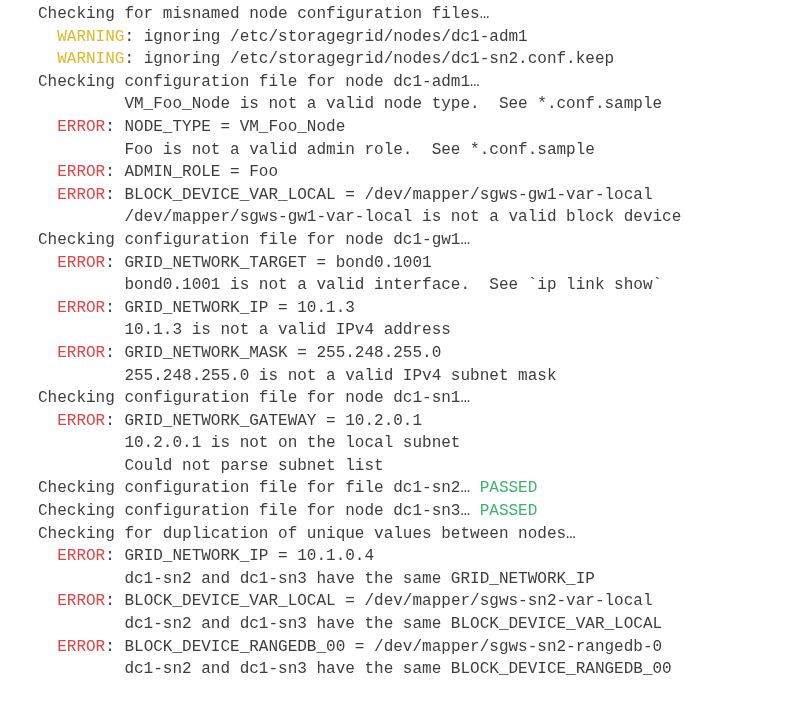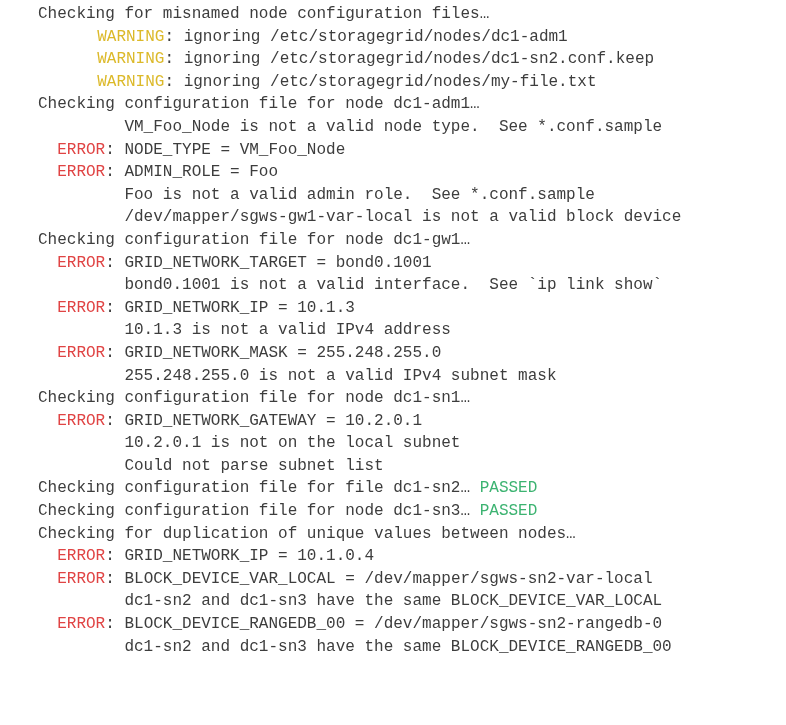--- a/index.html
+++ b/index.html
@@ -16,52 +16,53 @@
     overflow: hidden;
     font-family: "Liberation Mono", "DejaVu Sans Mono", monospace;
     font-size: 16px;
     line-height: 22.6px;
     color: var(--plain, #3d3d3d);
   }
   .line {
     white-space: pre;
   }
   .seg-plain   { color: var(--plain,   #3d3d3d); }
-  .seg-warning { color: var(--warning, #dcb929); margin-left: 40px; }
+  .seg-warning { color: var(--warning, #dcb929); }
   .seg-error   { color: var(--error,   #e04444); }
   .seg-passed  { color: var(--passed,  #3cb371); text-align: center; }
 </style>
 </head>
 <body>
 
 <div class="terminal">
   <div id="terminal-lines">
       <div class="line"><span class="seg-plain">Checking for misnamed node configuration files…</span></div>
       <div class="line"><span class="seg-plain">  </span><span class="seg-warning">WARNING</span><span class="seg-plain">: ignoring /etc/storagegrid/nodes/dc1-adm1</span></div>
       <div class="line"><span class="seg-plain">  </span><span class="seg-warning">WARNING</span><span class="seg-plain">: ignoring /etc/storagegrid/nodes/dc1-sn2.conf.keep</span></div>
-      <div class="line"><span class="seg-plain">  </span><span class="seg-warning">WARNING</span><span class="seg-plain">: ignoring /etc/storagegrid/nodes/my-file.txt</span></div>
       <div class="line"><span class="seg-plain">Checking configuration file for node dc1-adm1…</span></div>
       <div class="line"><span class="seg-plain">         VM_Foo_Node is not a valid node type.  See *.conf.sample</span></div>
       <div class="line"><span class="seg-plain">  </span><span class="seg-error">ERROR</span><span class="seg-plain">: NODE_TYPE = VM_Foo_Node</span></div>
+      <div class="line"><span class="seg-plain">         Foo is not a valid admin role.  See *.conf.sample</span></div>
       <div class="line"><span class="seg-plain">  </span><span class="seg-error">ERROR</span><span class="seg-plain">: ADMIN_ROLE = Foo</span></div>
-      <div class="line"><span class="seg-plain">         Foo is not a valid admin role.  See *.conf.sample</span></div>
+      <div class="line"><span class="seg-plain">  </span><span class="seg-error">ERROR</span><span class="seg-plain">: BLOCK_DEVICE_VAR_LOCAL = /dev/mapper/sgws-gw1-var-local</span></div>
       <div class="line"><span class="seg-plain">         /dev/mapper/sgws-gw1-var-local is not a valid block device</span></div>
       <div class="line"><span class="seg-plain">Checking configuration file for node dc1-gw1…</span></div>
       <div class="line"><span class="seg-plain">  </span><span class="seg-error">ERROR</span><span class="seg-plain">: GRID_NETWORK_TARGET = bond0.1001</span></div>
       <div class="line"><span class="seg-plain">         bond0.1001 is not a valid interface.  See `ip link show`</span></div>
       <div class="line"><span class="seg-plain">  </span><span class="seg-error">ERROR</span><span class="seg-plain">: GRID_NETWORK_IP = 10.1.3</span></div>
       <div class="line"><span class="seg-plain">         10.1.3 is not a valid IPv4 address</span></div>
       <div class="line"><span class="seg-plain">  </span><span class="seg-error">ERROR</span><span class="seg-plain">: GRID_NETWORK_MASK = 255.248.255.0</span></div>
       <div class="line"><span class="seg-plain">         255.248.255.0 is not a valid IPv4 subnet mask</span></div>
       <div class="line"><span class="seg-plain">Checking configuration file for node dc1-sn1…</span></div>
       <div class="line"><span class="seg-plain">  </span><span class="seg-error">ERROR</span><span class="seg-plain">: GRID_NETWORK_GATEWAY = 10.2.0.1</span></div>
       <div class="line"><span class="seg-plain">         10.2.0.1 is not on the local subnet</span></div>
       <div class="line"><span class="seg-plain">         Could not parse subnet list</span></div>
       <div class="line"><span class="seg-plain">Checking configuration file for file dc1-sn2… </span><span class="seg-passed">PASSED</span></div>
       <div class="line"><span class="seg-plain">Checking configuration file for node dc1-sn3… </span><span class="seg-passed">PASSED</span></div>
       <div class="line"><span class="seg-plain">Checking for duplication of unique values between nodes…</span></div>
       <div class="line"><span class="seg-plain">  </span><span class="seg-error">ERROR</span><span class="seg-plain">: GRID_NETWORK_IP = 10.1.0.4</span></div>
+      <div class="line"><span class="seg-plain">         dc1-sn2 and dc1-sn3 have the same GRID_NETWORK_IP</span></div>
       <div class="line"><span class="seg-plain">  </span><span class="seg-error">ERROR</span><span class="seg-plain">: BLOCK_DEVICE_VAR_LOCAL = /dev/mapper/sgws-sn2-var-local</span></div>
       <div class="line"><span class="seg-plain">         dc1-sn2 and dc1-sn3 have the same BLOCK_DEVICE_VAR_LOCAL</span></div>
       <div class="line"><span class="seg-plain">  </span><span class="seg-error">ERROR</span><span class="seg-plain">: BLOCK_DEVICE_RANGEDB_00 = /dev/mapper/sgws-sn2-rangedb-0</span></div>
       <div class="line"><span class="seg-plain">         dc1-sn2 and dc1-sn3 have the same BLOCK_DEVICE_RANGEDB_00</span></div>
     </div>
 </div>
 
 </body></html>

